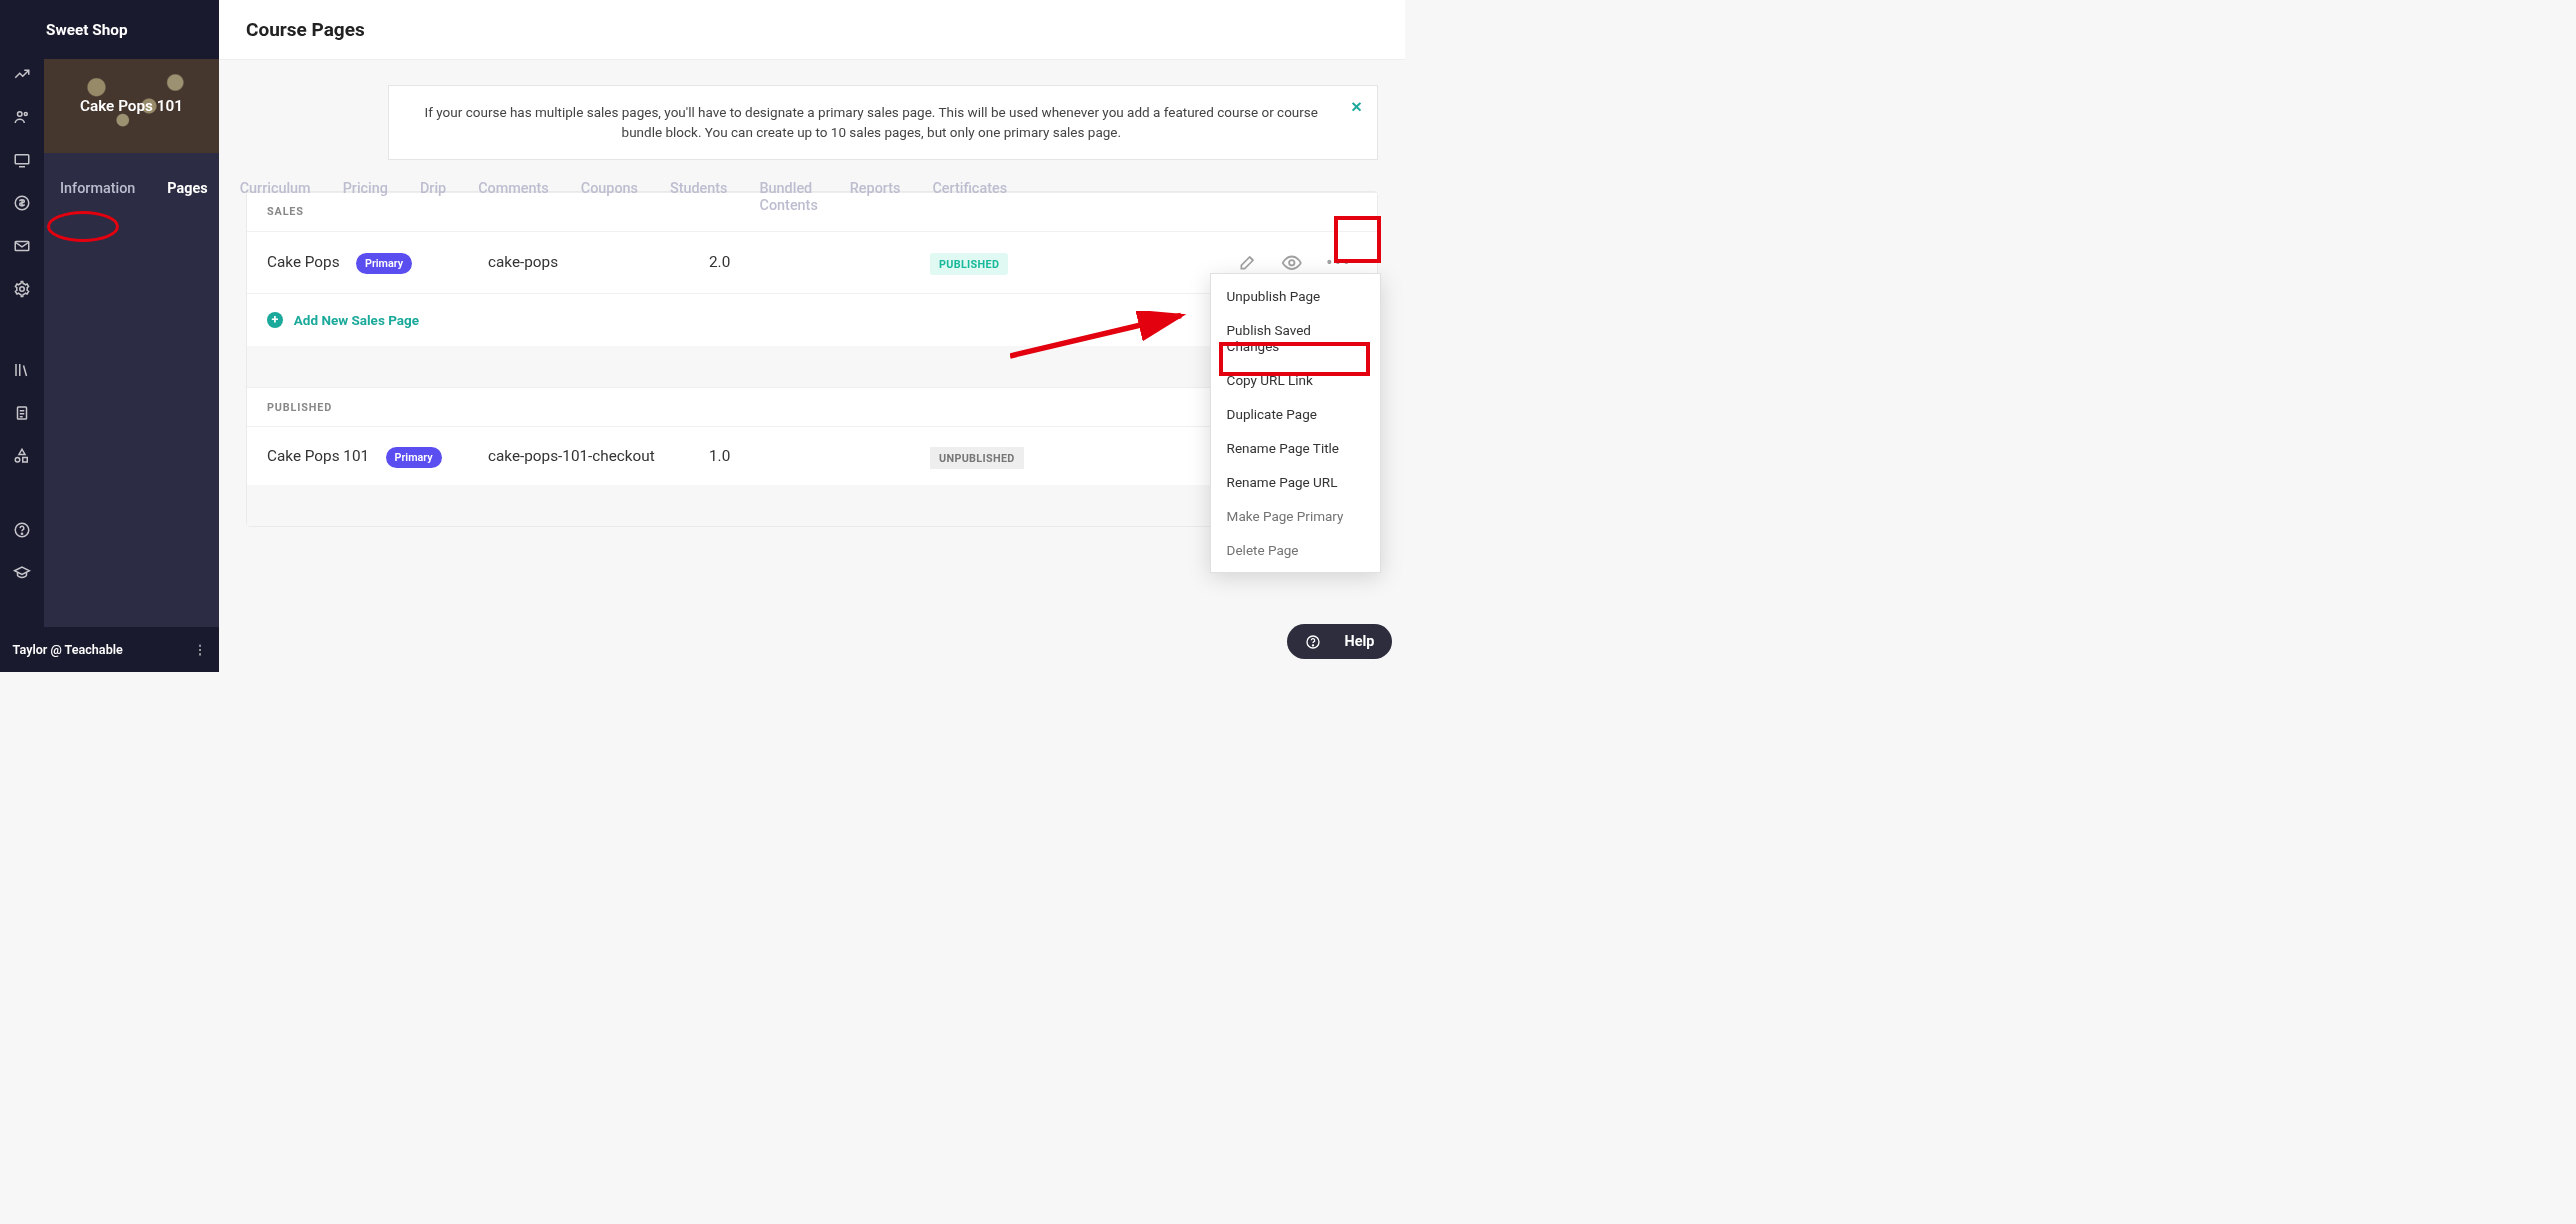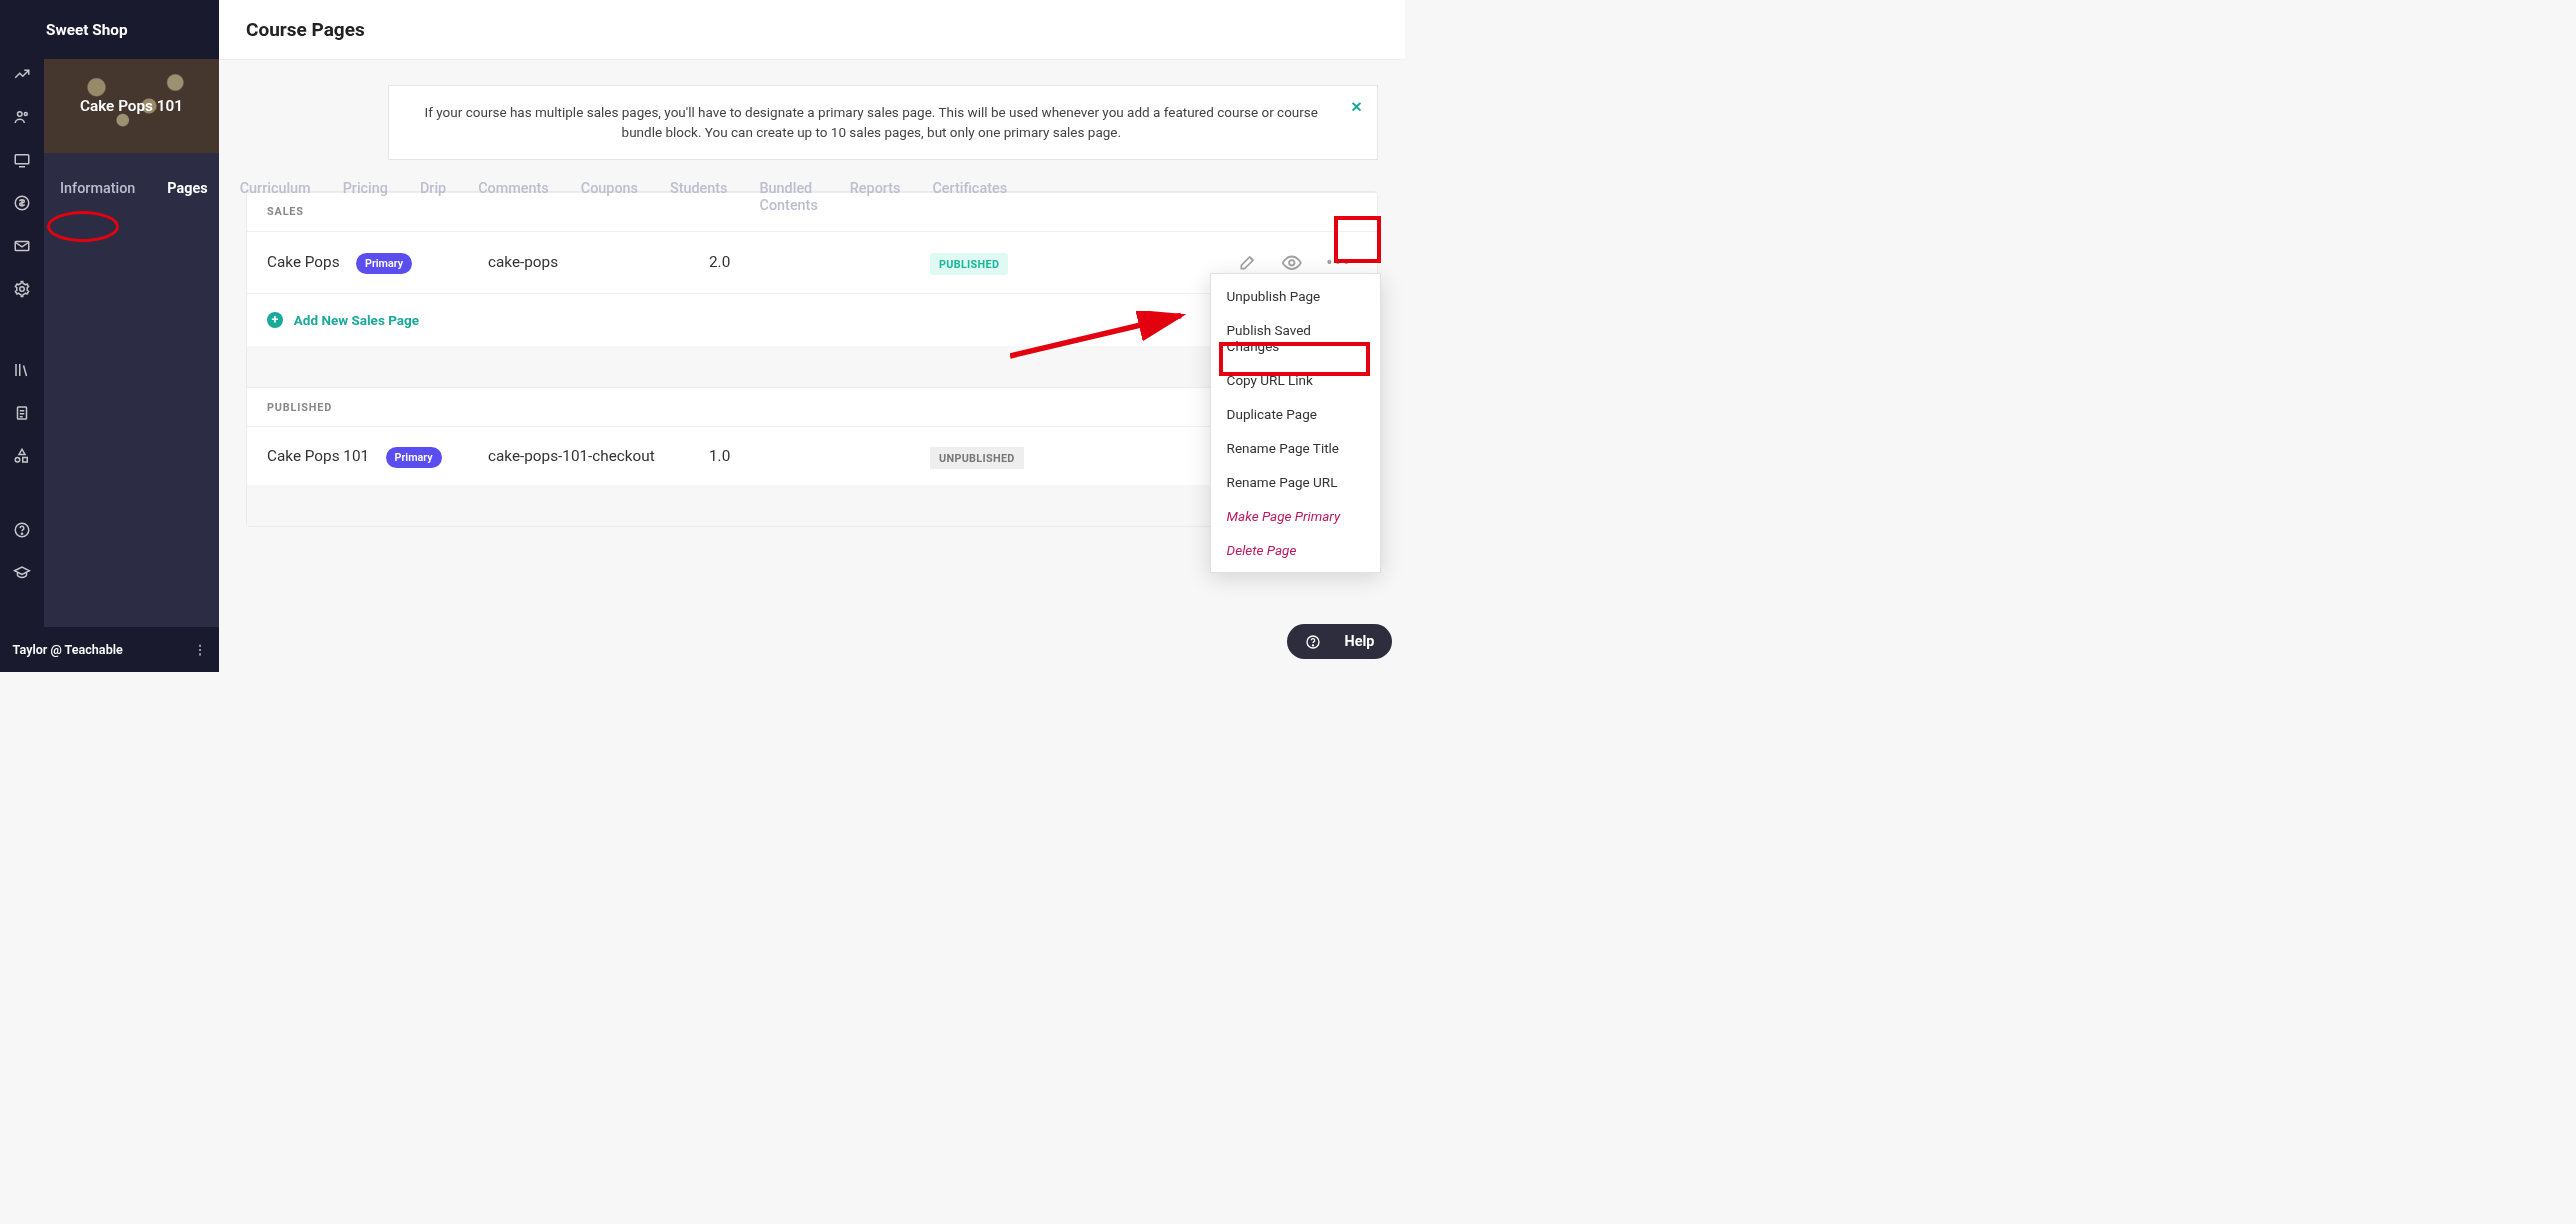--- a/index.html
+++ b/index.html
@@ -190,21 +190,21 @@
   width:171px;
   background:#fff;
   border:0.9px solid #e0e0e0;
   box-shadow:0 5.4px 21.6px rgba(0,0,0,.15);
   z-index:10;
   padding:5.4px 0;
 }
 .dropdown div{
   padding:9px 16px;font-size:13.5px;color:#333;cursor:pointer;
 }
-.dropdown div.disabled{color:#be185d;cursor:default;font-style:italic;}
+.dropdown div.disabled{color:#737373;cursor:default;}
 .hl-copy{position:absolute;left:8px;top:68px;width:151px;height:34px;border:4.5px solid #e3000f;pointer-events:none;z-index:12;}
 .arrow{
   position:absolute;
   right:187px;
   top:79px;
   width:180px;height:54px;
   z-index:12;
   pointer-events:none;
 }
 .help-pill{

